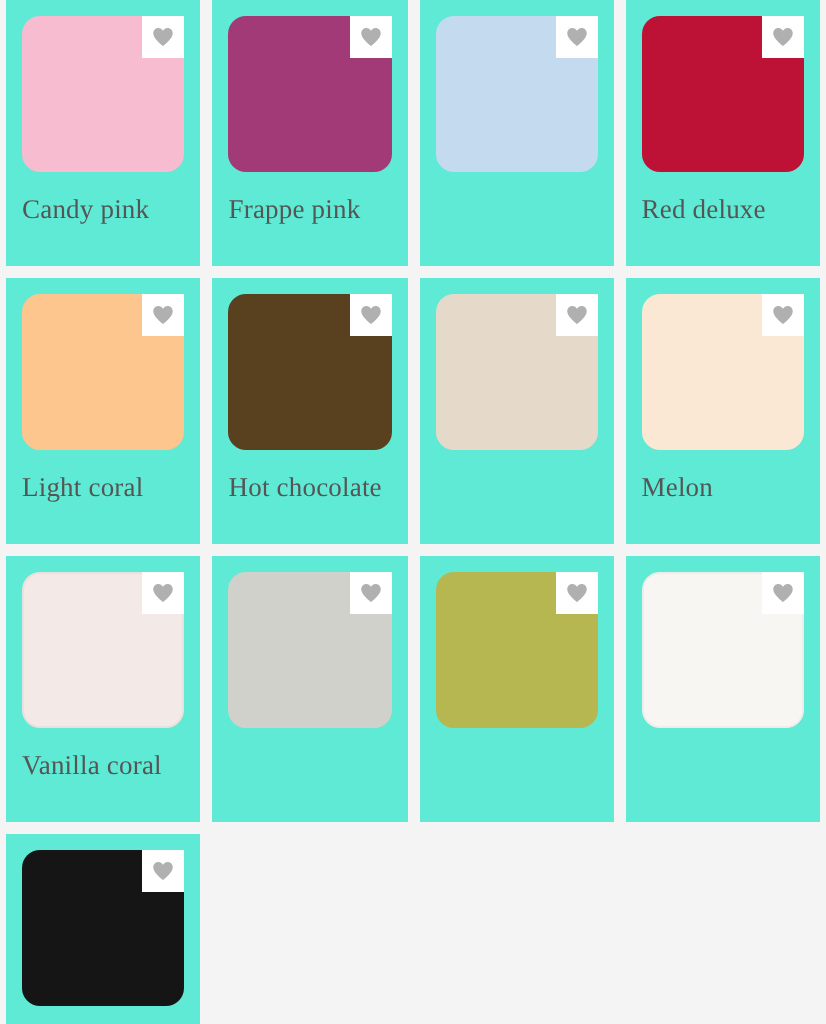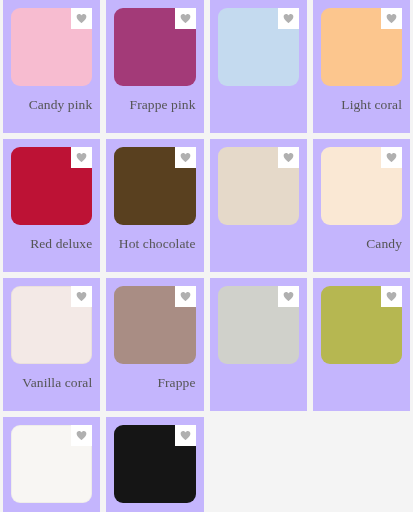--- a/index.html
+++ b/index.html
@@ -20,27 +20,26 @@
     display: grid;
     grid-template-columns: repeat(4, 1fr);
     grid-auto-rows: 133px;
     column-gap: 6px;
     row-gap: 6px;
     padding: 0 3px;
     width: 413px;
   }
 
   .color-card {
-    background: #c4b5fd;
+    background: #5eead4;
     position: relative;
     padding: 8px 8px 0 8px;
     display: flex;
     flex-direction: column;
     overflow: hidden;
-    text-align: right;
   }
 
   .swatch-wrap {
     position: relative;
     width: 100%;
     height: 78px;
   }
 
   .swatch {
     position: absolute;
@@ -116,42 +115,42 @@
         <div class="swatch" style="background: rgb(196, 218, 239);"></div>
         <div class="fav-notch">
           <svg viewBox="0 0 16 16">
             <path d="M8 14.6 C8 14.6 0.9 9.4 0.9 5.3 C0.9 3.1 2.6 1.5 4.6 1.5 C6.1 1.5 7.3 2.4 8 3.5 C8.7 2.4 9.9 1.5 11.4 1.5 C13.4 1.5 15.1 3.1 15.1 5.3 C15.1 9.4 8 14.6 8 14.6 Z"></path>
           </svg>
         </div>
       </div>
     </div>
     <div class="color-card">
       <div class="swatch-wrap">
+        <div class="swatch" style="background: rgb(189, 18, 53);"></div>
+        <div class="fav-notch">
+          <svg viewBox="0 0 16 16">
+            <path d="M8 14.6 C8 14.6 0.9 9.4 0.9 5.3 C0.9 3.1 2.6 1.5 4.6 1.5 C6.1 1.5 7.3 2.4 8 3.5 C8.7 2.4 9.9 1.5 11.4 1.5 C13.4 1.5 15.1 3.1 15.1 5.3 C15.1 9.4 8 14.6 8 14.6 Z"></path>
+          </svg>
+        </div>
+      </div>
+      <div class="color-name">Red deluxe</div>
+    </div>
+    <div class="color-card">
+      <div class="swatch-wrap">
         <div class="swatch" style="background: rgb(252, 198, 142);"></div>
         <div class="fav-notch">
           <svg viewBox="0 0 16 16">
             <path d="M8 14.6 C8 14.6 0.9 9.4 0.9 5.3 C0.9 3.1 2.6 1.5 4.6 1.5 C6.1 1.5 7.3 2.4 8 3.5 C8.7 2.4 9.9 1.5 11.4 1.5 C13.4 1.5 15.1 3.1 15.1 5.3 C15.1 9.4 8 14.6 8 14.6 Z"></path>
           </svg>
         </div>
       </div>
       <div class="color-name">Light coral</div>
     </div>
     <div class="color-card">
       <div class="swatch-wrap">
-        <div class="swatch" style="background: rgb(189, 18, 53);"></div>
-        <div class="fav-notch">
-          <svg viewBox="0 0 16 16">
-            <path d="M8 14.6 C8 14.6 0.9 9.4 0.9 5.3 C0.9 3.1 2.6 1.5 4.6 1.5 C6.1 1.5 7.3 2.4 8 3.5 C8.7 2.4 9.9 1.5 11.4 1.5 C13.4 1.5 15.1 3.1 15.1 5.3 C15.1 9.4 8 14.6 8 14.6 Z"></path>
-          </svg>
-        </div>
-      </div>
-      <div class="color-name">Red deluxe</div>
-    </div>
-    <div class="color-card">
-      <div class="swatch-wrap">
         <div class="swatch" style="background: rgb(89, 64, 31);"></div>
         <div class="fav-notch">
           <svg viewBox="0 0 16 16">
             <path d="M8 14.6 C8 14.6 0.9 9.4 0.9 5.3 C0.9 3.1 2.6 1.5 4.6 1.5 C6.1 1.5 7.3 2.4 8 3.5 C8.7 2.4 9.9 1.5 11.4 1.5 C13.4 1.5 15.1 3.1 15.1 5.3 C15.1 9.4 8 14.6 8 14.6 Z"></path>
           </svg>
         </div>
       </div>
       <div class="color-name">Hot chocolate</div>
     </div>
     <div class="color-card">
@@ -166,46 +165,35 @@
     </div>
     <div class="color-card">
       <div class="swatch-wrap">
         <div class="swatch" style="background: rgb(250, 232, 212);"></div>
         <div class="fav-notch">
           <svg viewBox="0 0 16 16">
             <path d="M8 14.6 C8 14.6 0.9 9.4 0.9 5.3 C0.9 3.1 2.6 1.5 4.6 1.5 C6.1 1.5 7.3 2.4 8 3.5 C8.7 2.4 9.9 1.5 11.4 1.5 C13.4 1.5 15.1 3.1 15.1 5.3 C15.1 9.4 8 14.6 8 14.6 Z"></path>
           </svg>
         </div>
       </div>
-      <div class="color-name">Candy</div>
+      <div class="color-name">Melon</div>
     </div>
     <div class="color-card">
       <div class="swatch-wrap">
         <div class="swatch" data-light="true" style="background: rgb(243, 233, 230);"></div>
         <div class="fav-notch">
           <svg viewBox="0 0 16 16">
             <path d="M8 14.6 C8 14.6 0.9 9.4 0.9 5.3 C0.9 3.1 2.6 1.5 4.6 1.5 C6.1 1.5 7.3 2.4 8 3.5 C8.7 2.4 9.9 1.5 11.4 1.5 C13.4 1.5 15.1 3.1 15.1 5.3 C15.1 9.4 8 14.6 8 14.6 Z"></path>
           </svg>
         </div>
       </div>
       <div class="color-name">Vanilla coral</div>
     </div>
     <div class="color-card">
       <div class="swatch-wrap">
-        <div class="swatch" style="background: rgb(169, 141, 132);"></div>
-        <div class="fav-notch">
-          <svg viewBox="0 0 16 16">
-            <path d="M8 14.6 C8 14.6 0.9 9.4 0.9 5.3 C0.9 3.1 2.6 1.5 4.6 1.5 C6.1 1.5 7.3 2.4 8 3.5 C8.7 2.4 9.9 1.5 11.4 1.5 C13.4 1.5 15.1 3.1 15.1 5.3 C15.1 9.4 8 14.6 8 14.6 Z"></path>
-          </svg>
-        </div>
-      </div>
-      <div class="color-name">Frappe</div>
-    </div>
-    <div class="color-card">
-      <div class="swatch-wrap">
         <div class="swatch" style="background: rgb(208, 209, 203);"></div>
         <div class="fav-notch">
           <svg viewBox="0 0 16 16">
             <path d="M8 14.6 C8 14.6 0.9 9.4 0.9 5.3 C0.9 3.1 2.6 1.5 4.6 1.5 C6.1 1.5 7.3 2.4 8 3.5 C8.7 2.4 9.9 1.5 11.4 1.5 C13.4 1.5 15.1 3.1 15.1 5.3 C15.1 9.4 8 14.6 8 14.6 Z"></path>
           </svg>
         </div>
       </div>
     </div>
     <div class="color-card">
       <div class="swatch-wrap">

